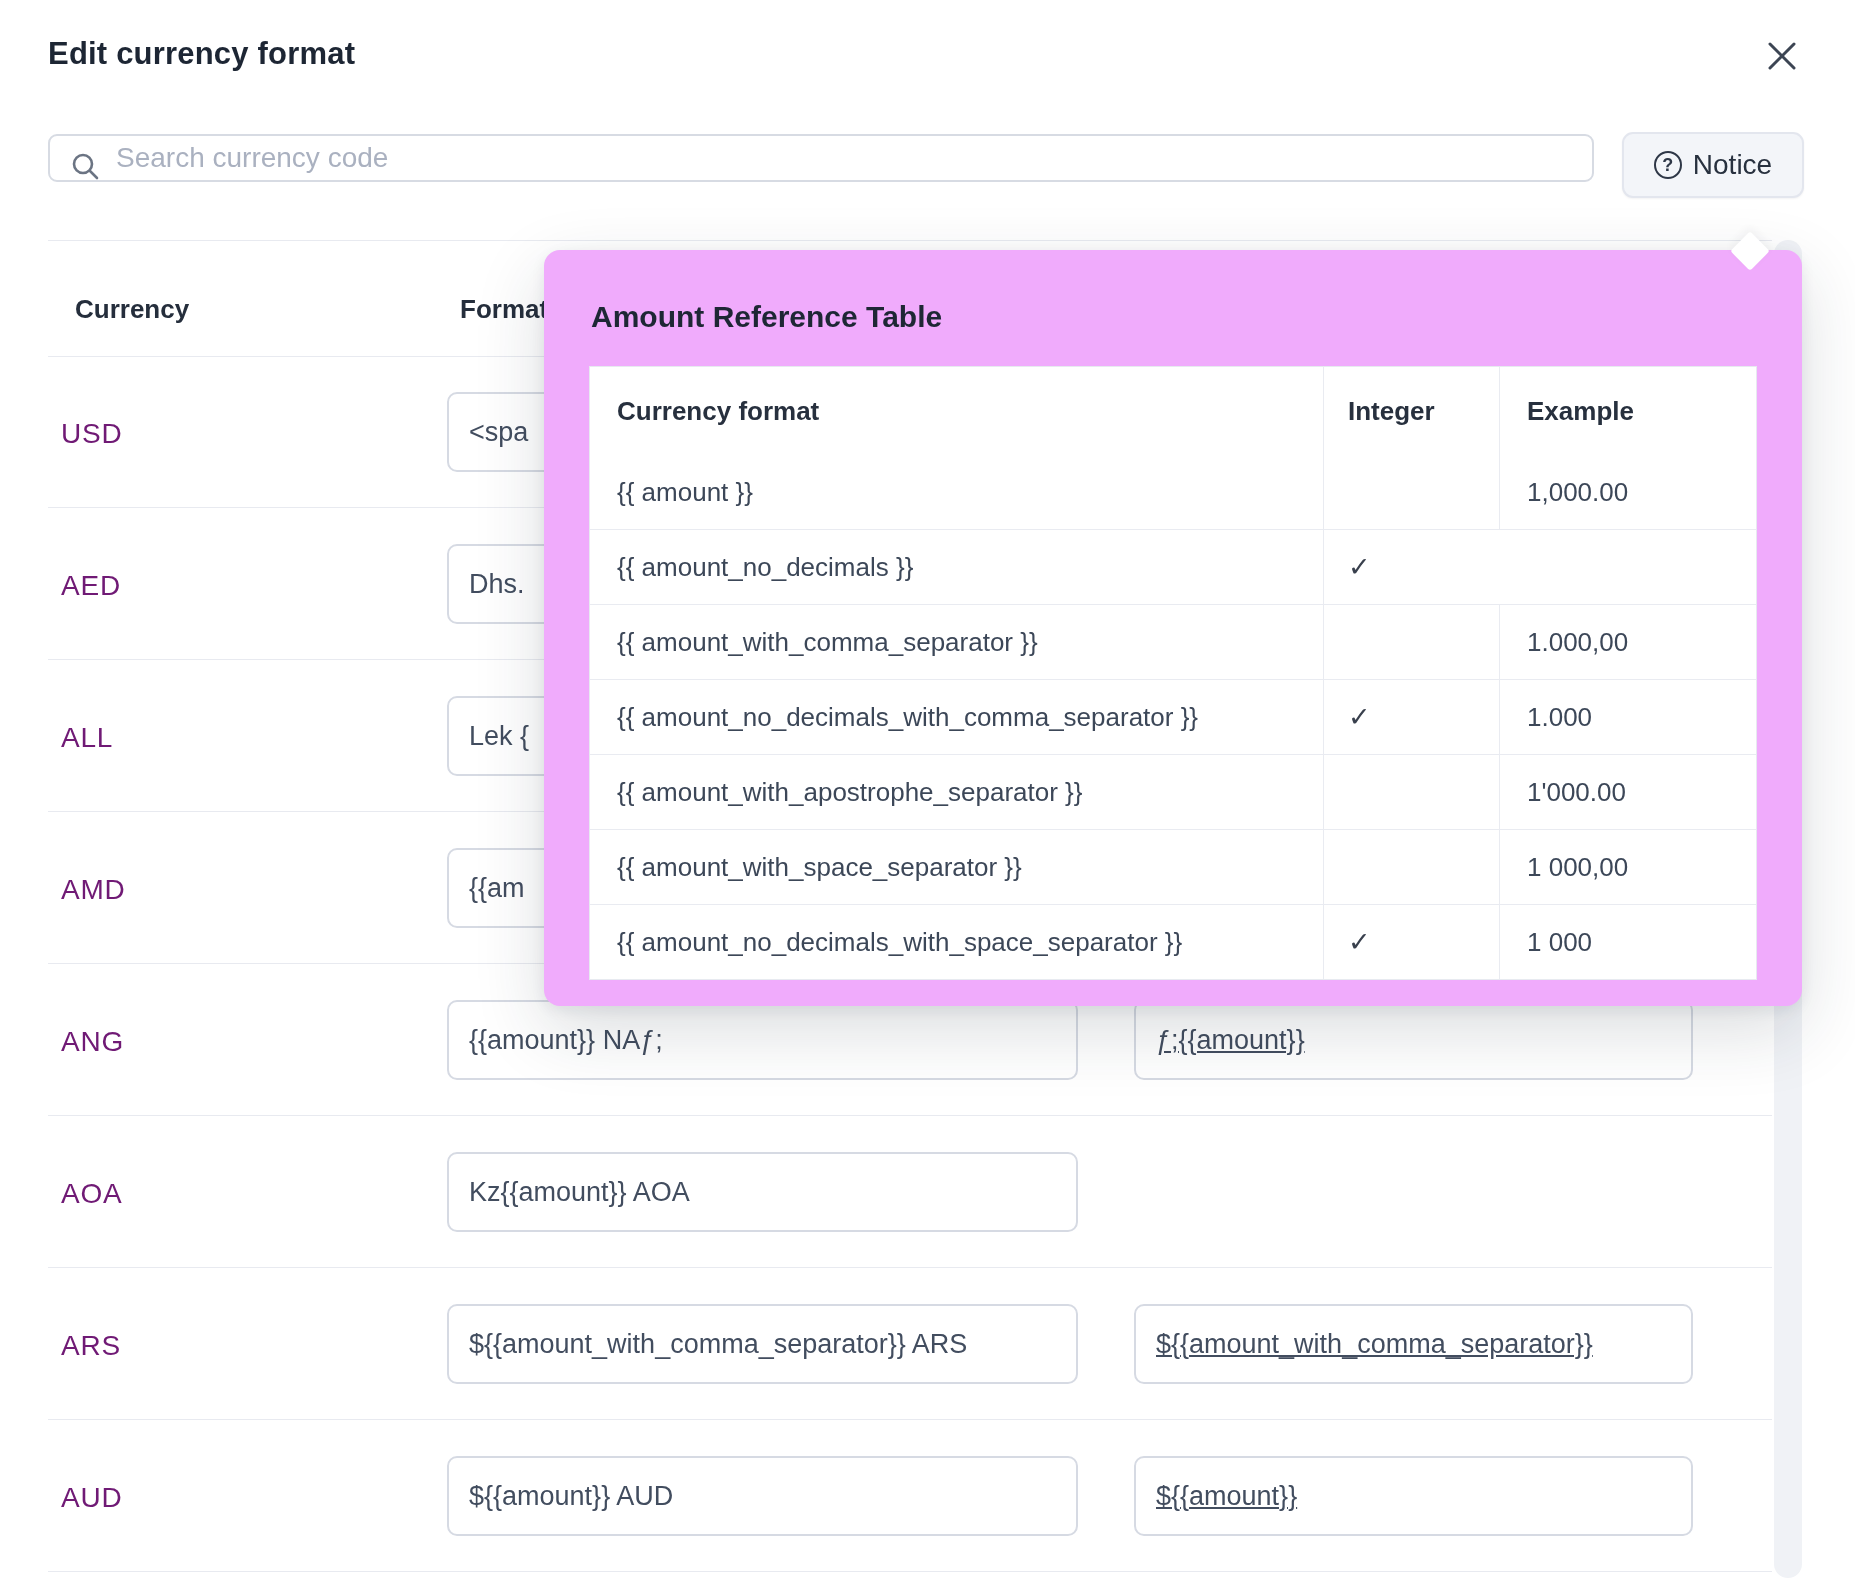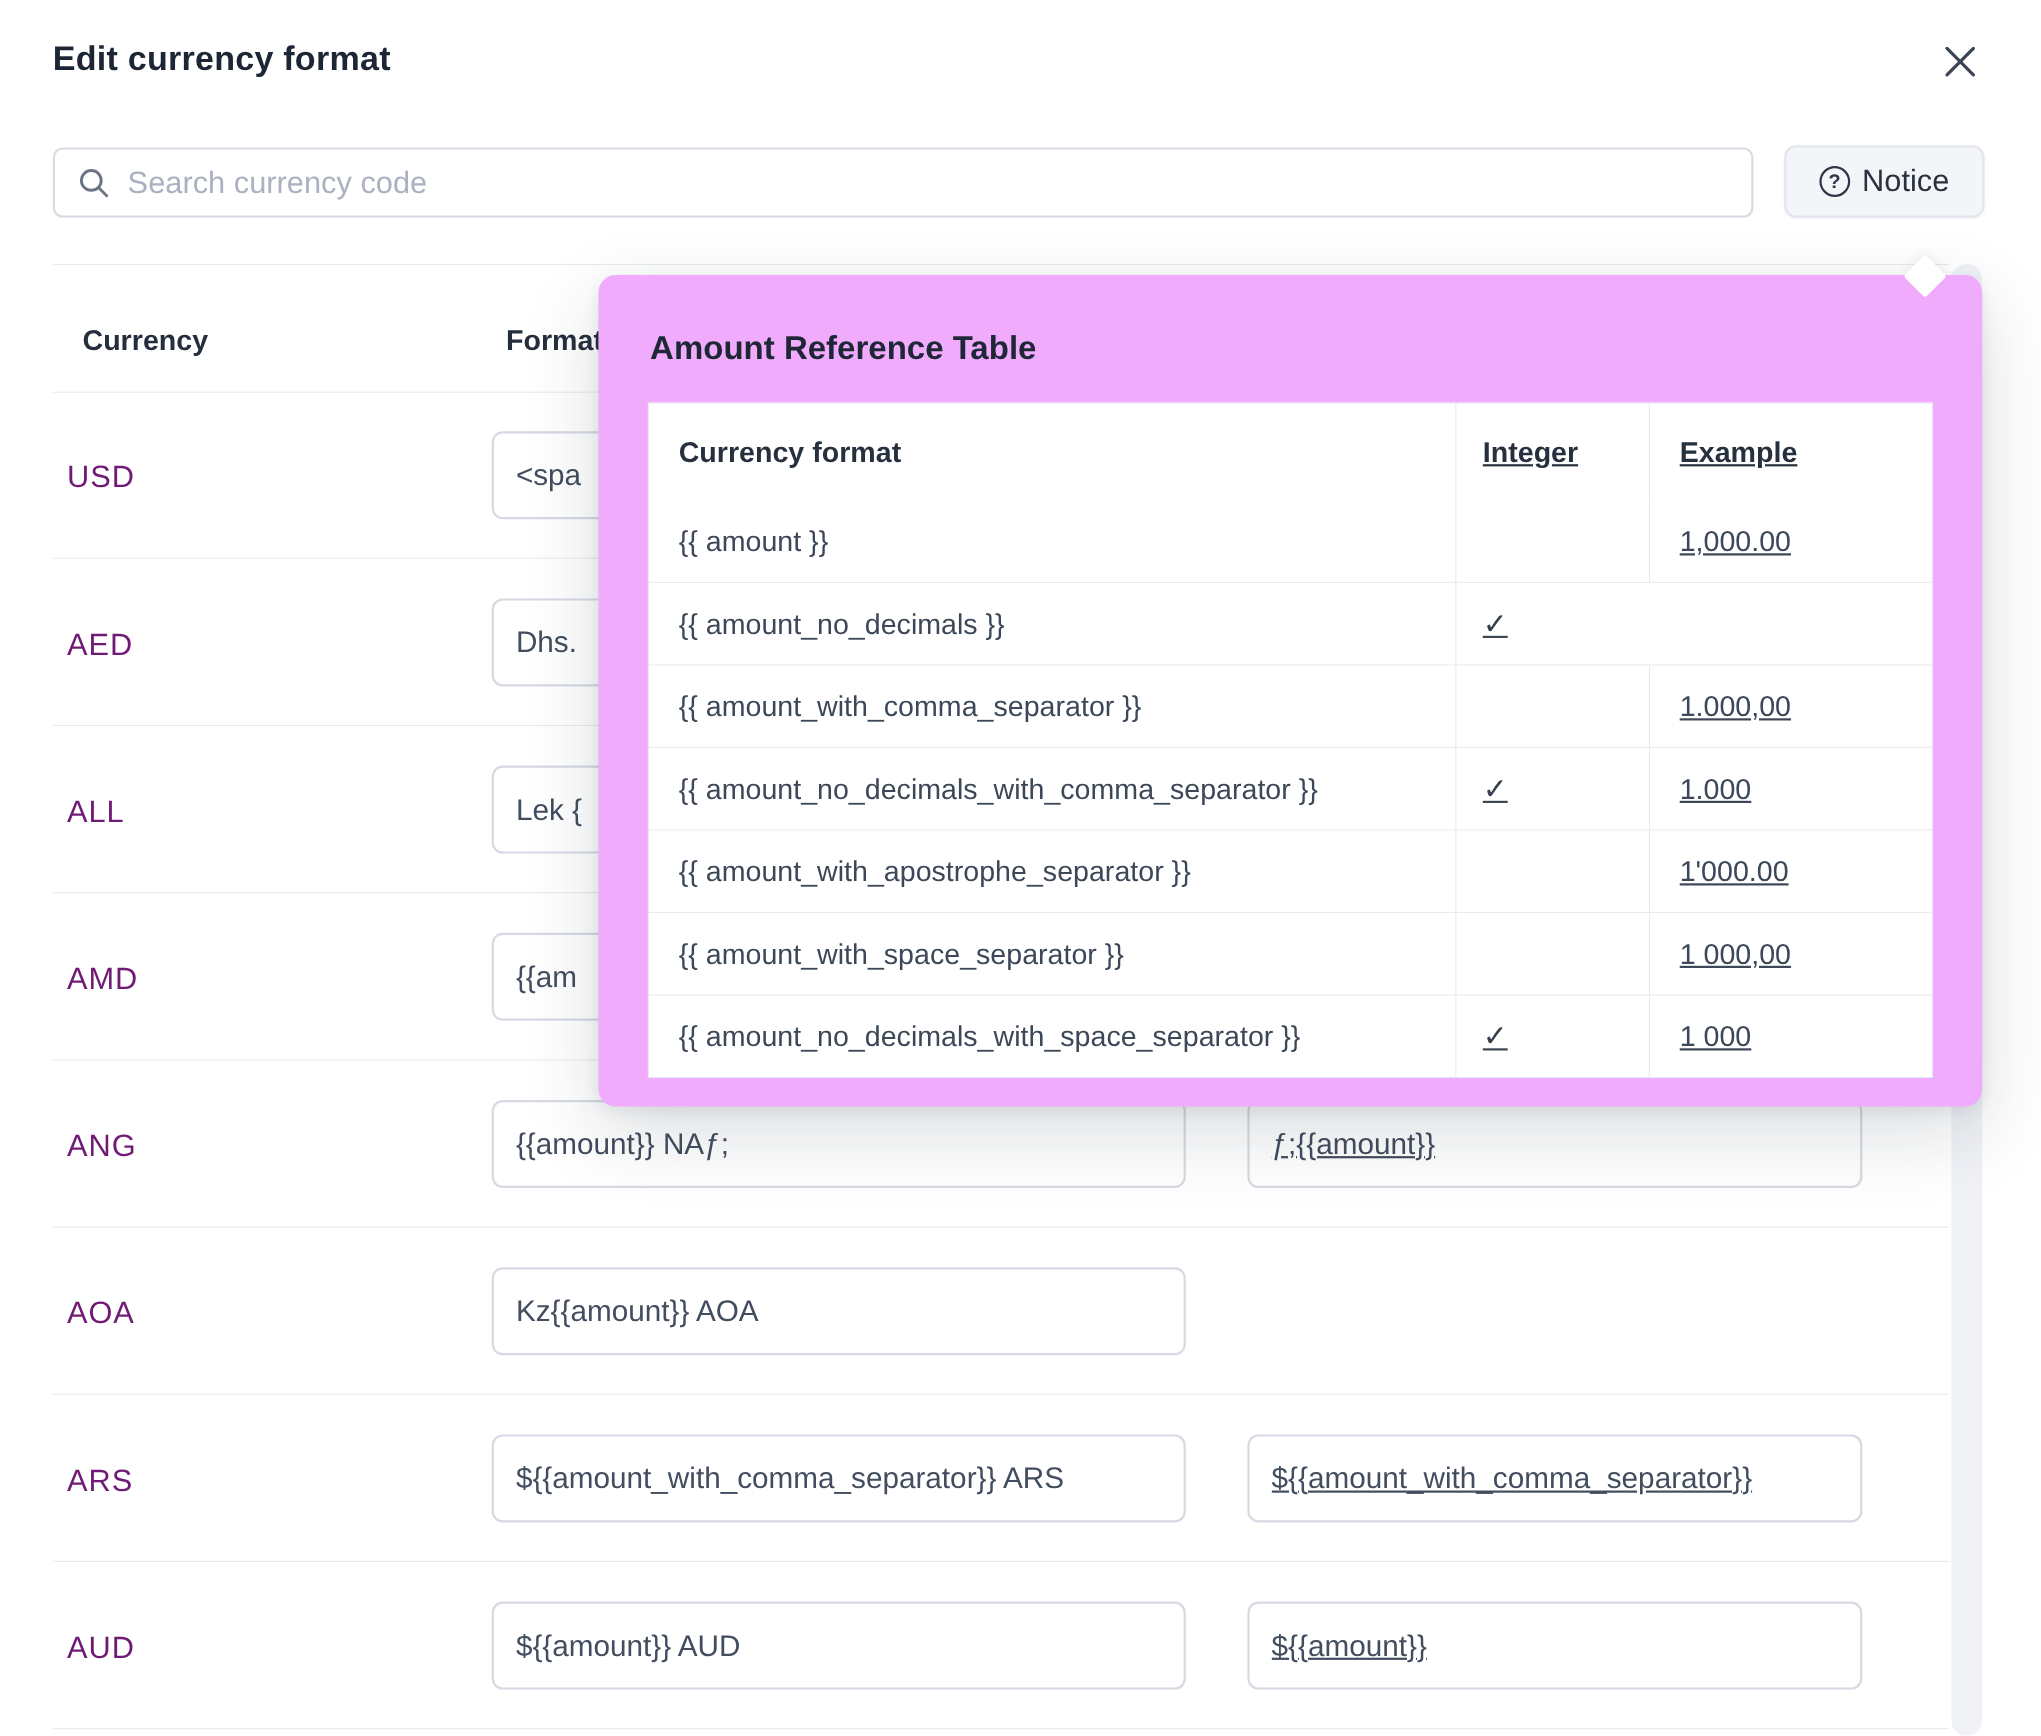--- a/index.html
+++ b/index.html
@@ -14,21 +14,21 @@
     position:absolute;left:48px;top:36px;
     font-size:31px;font-weight:700;color:#1d2634;letter-spacing:.2px;
   }
   .close-btn{
     position:absolute;left:1756px;top:30px;width:52px;height:52px;
     display:flex;align-items:center;justify-content:center;
     background:none;border:none;cursor:pointer;padding:0;
   }
   
   .search-wrap{
-    position:absolute;left:48px;top:134px;width:1546px;height:64px;
+    position:absolute;left:48px;top:134px;width:1546px;height:48px;
   }
   .search-input{
     width:100%;height:100%;box-sizing:border-box;
     border:2px solid #d7dbe3;border-radius:9px;
     padding:0 20px 0 66px;font-size:28px;color:#3c4758;
     font-family:inherit;outline:none;background:#fff;
   }
   .search-input::placeholder{color:#aab1c0;}
   .search-icon{
     position:absolute;left:22px;top:17px;width:30px;height:30px;pointer-events:none;
@@ -92,21 +92,21 @@
   .ref-table{
     position:absolute;left:45px;top:116px;width:1168px;
     border:1px solid #e7eaf0;box-sizing:border-box;background:#fff;
   }
   .ref-row{display:grid;grid-template-columns:733px 176px 259px;}
   .ref-row + .ref-row{border-top:1px solid #e9ebf1;}
   .ref-cell{
     box-sizing:border-box;display:flex;align-items:center;
     font-size:26px;color:#3c4758;padding:0 0 0 27px;height:74px;
   }
-  .ref-cell + .ref-cell{border-left:1px solid #e9ebf1;text-decoration:underline;}
+  .ref-cell + .ref-cell{border-left:1px solid #e9ebf1;}
   .ref-head .ref-cell{height:88px;font-weight:600;color:#27303e;}
   .ref-integer{padding-left:24px;}
   .check-glyph{font-size:27px;color:#39404d;}
 </style>
 </head>
 <body>
 
 <div class="dlg-title">Edit currency format</div>
 
 <button class="close-btn">

